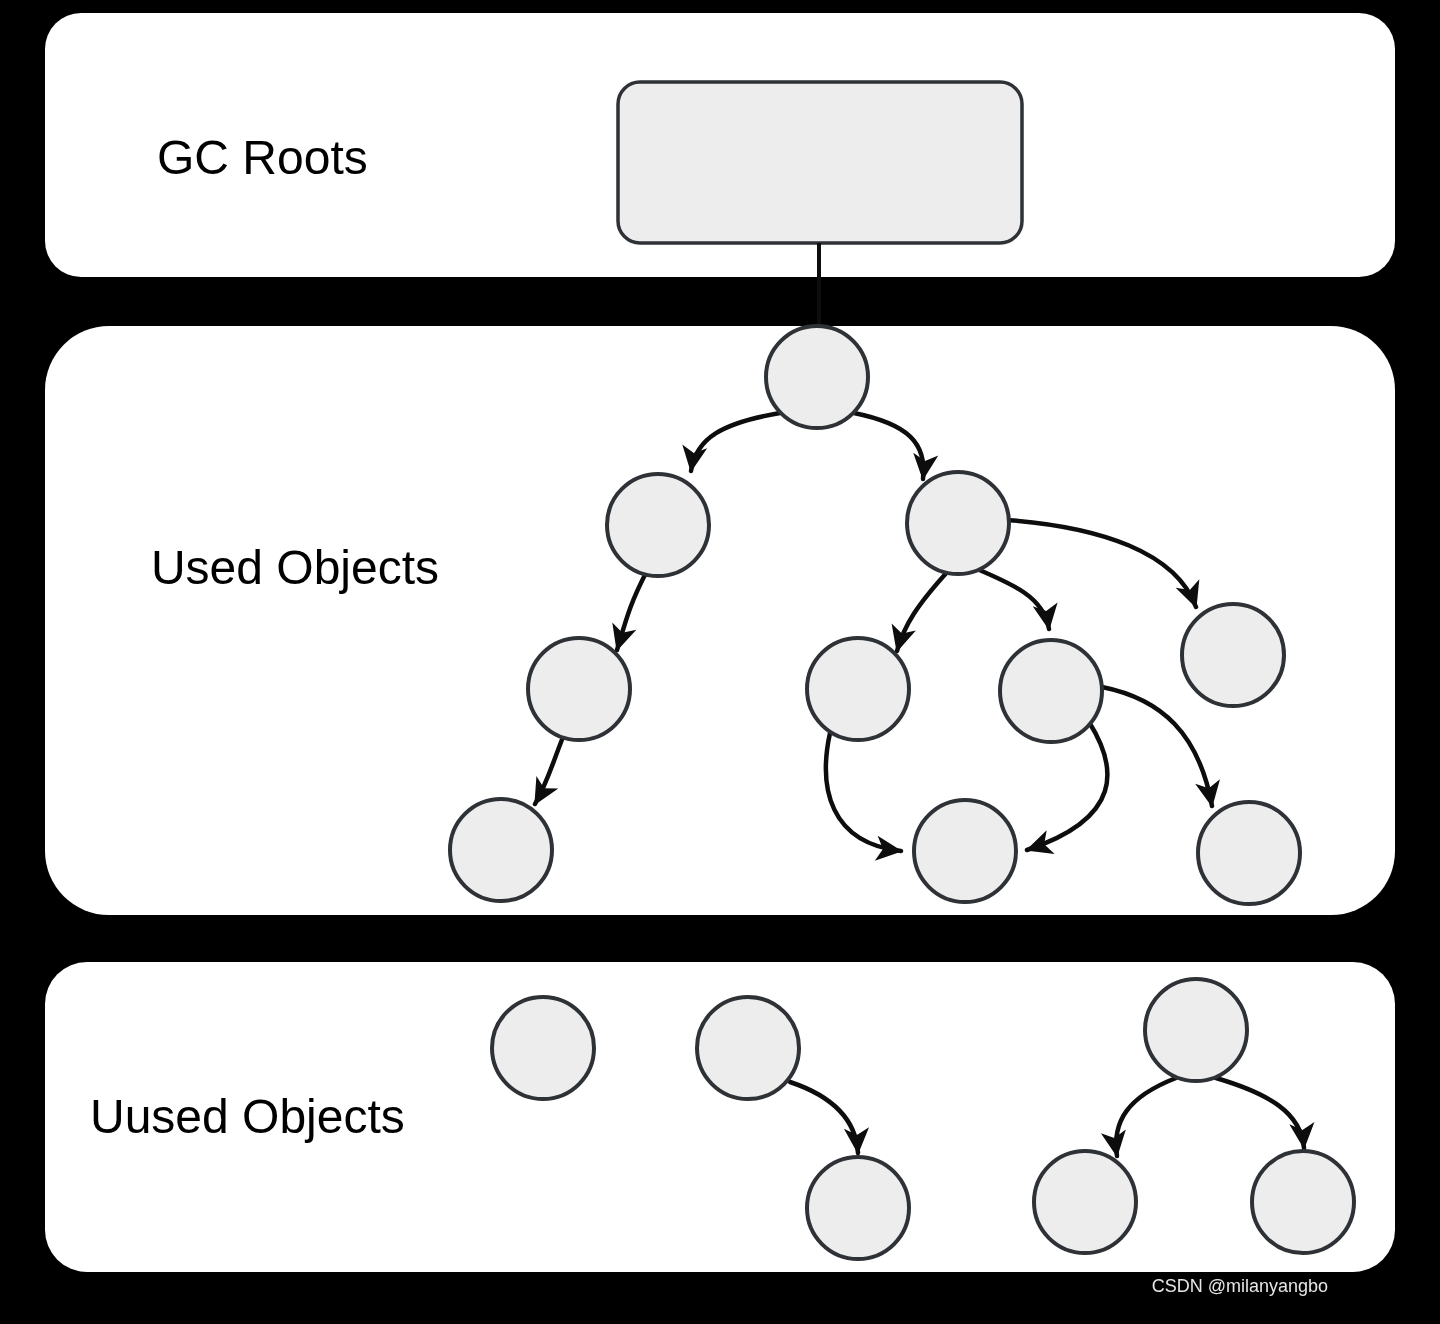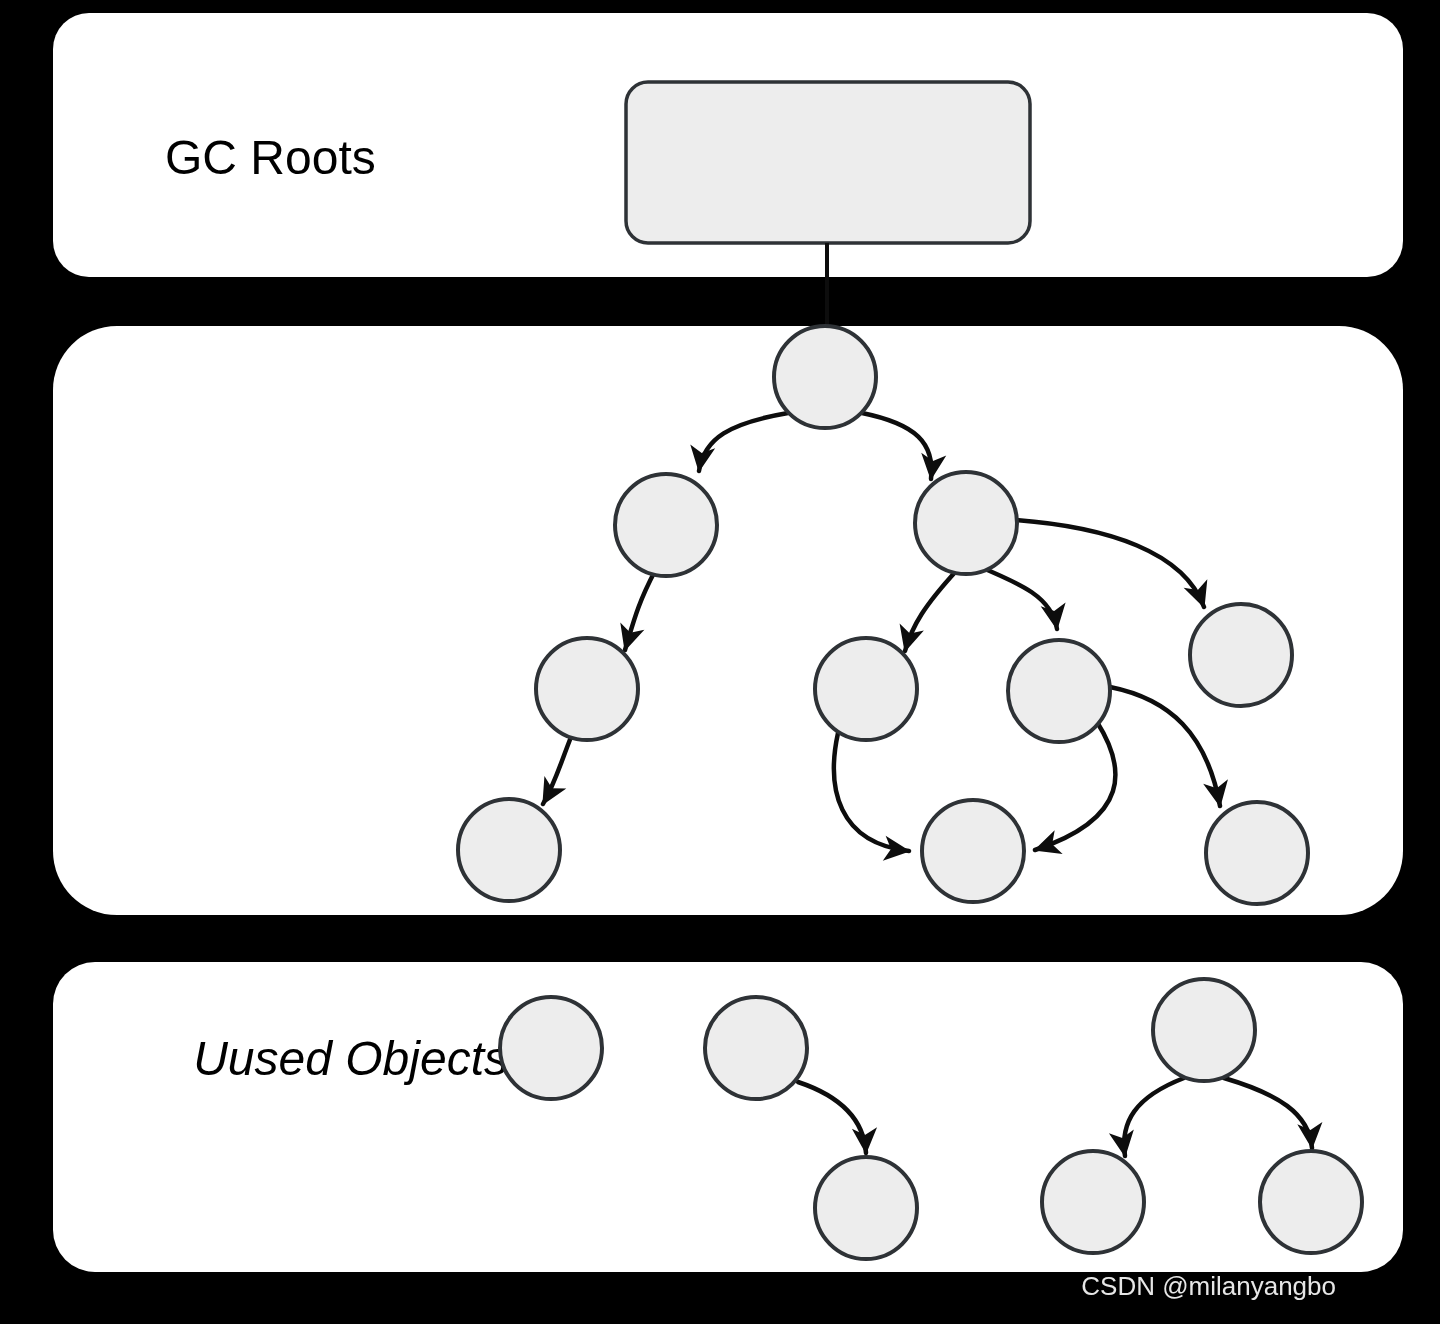--- a/index.html
+++ b/index.html
@@ -2,59 +2,60 @@
 <html style="--bg: #000000; --panel: #ffffff; --text: #000000; --wm: #e6e6e6;"><head>
 <meta charset="utf-8">
 <style>
   html,body{margin:0;padding:0;}
   body{
     width:1440px;height:1324px;
     background:var(--bg,#000);
     overflow:hidden;
     font-family:"Liberation Sans", sans-serif;
   }
-  .stage{position:relative;width:1331px;height:1324px;background:var(--bg,#000);margin-left:8px;}
+  .stage{position:relative;width:1331px;height:1324px;background:var(--bg,#000);}
   .panel{
     position:absolute;left:45px;width:1350px;
     background:var(--panel,#fff);
   }
   .panel-top{top:13px;height:264px;border-radius:36px;}
   .panel-mid{top:326px;height:589px;border-radius:64px;}
   .panel-bottom{top:962px;height:310px;border-radius:42px;}
   .label{
     position:absolute;
     color:var(--text,#000);
     font-size:48px;line-height:60px;
     white-space:nowrap;
   }
   .label-gc{left:157px;top:128px;}
   .label-used{left:95px;top:538px;width:400px;text-align:center;}
-  .label-unused{left:90px;top:1029px;width:410px;text-align:right;font-style:italic;}
+  .label-unused{left:90px;top:1087px;width:410px;text-align:left;}
   .overlay{
     position:absolute;left:0;top:0;width:1440px;height:1324px;
     pointer-events:none;
   }
   .watermark{
     position:absolute;right:3px;top:1272px;
     color:var(--wm,#e6e6e6);
-    font-size:26px;line-height:28px;
+    font-size:18px;line-height:28px;
   }
 </style>
 </head>
 <body>
 
 <div class="stage">
 
   <section class="panel panel-top"></section>
   <section class="panel panel-mid"></section>
   <section class="panel panel-bottom"></section>
 
   <div class="label label-gc">GC Roots</div>
 
   <div class="label label-used">
+    <div>Used Objects</div>
   </div>
 
   <div class="label label-unused">
     <div>Uused Objects</div>
   </div>
 
   <svg id="graph-svg" class="overlay" viewBox="0 0 1440 1324" xmlns="http://www.w3.org/2000/svg">
     <defs>
       <marker id="arrowhead" viewBox="0 0 12 12" refX="10.5" refY="6" markerWidth="7" markerHeight="7" orient="auto-start-reverse" markerUnits="strokeWidth">
         <path id="arrowhead-shape" d="M 1 1.2 L 11 6 L 1 10.8 L 3.6 6 Z" fill="#0d0d0d"></path>

